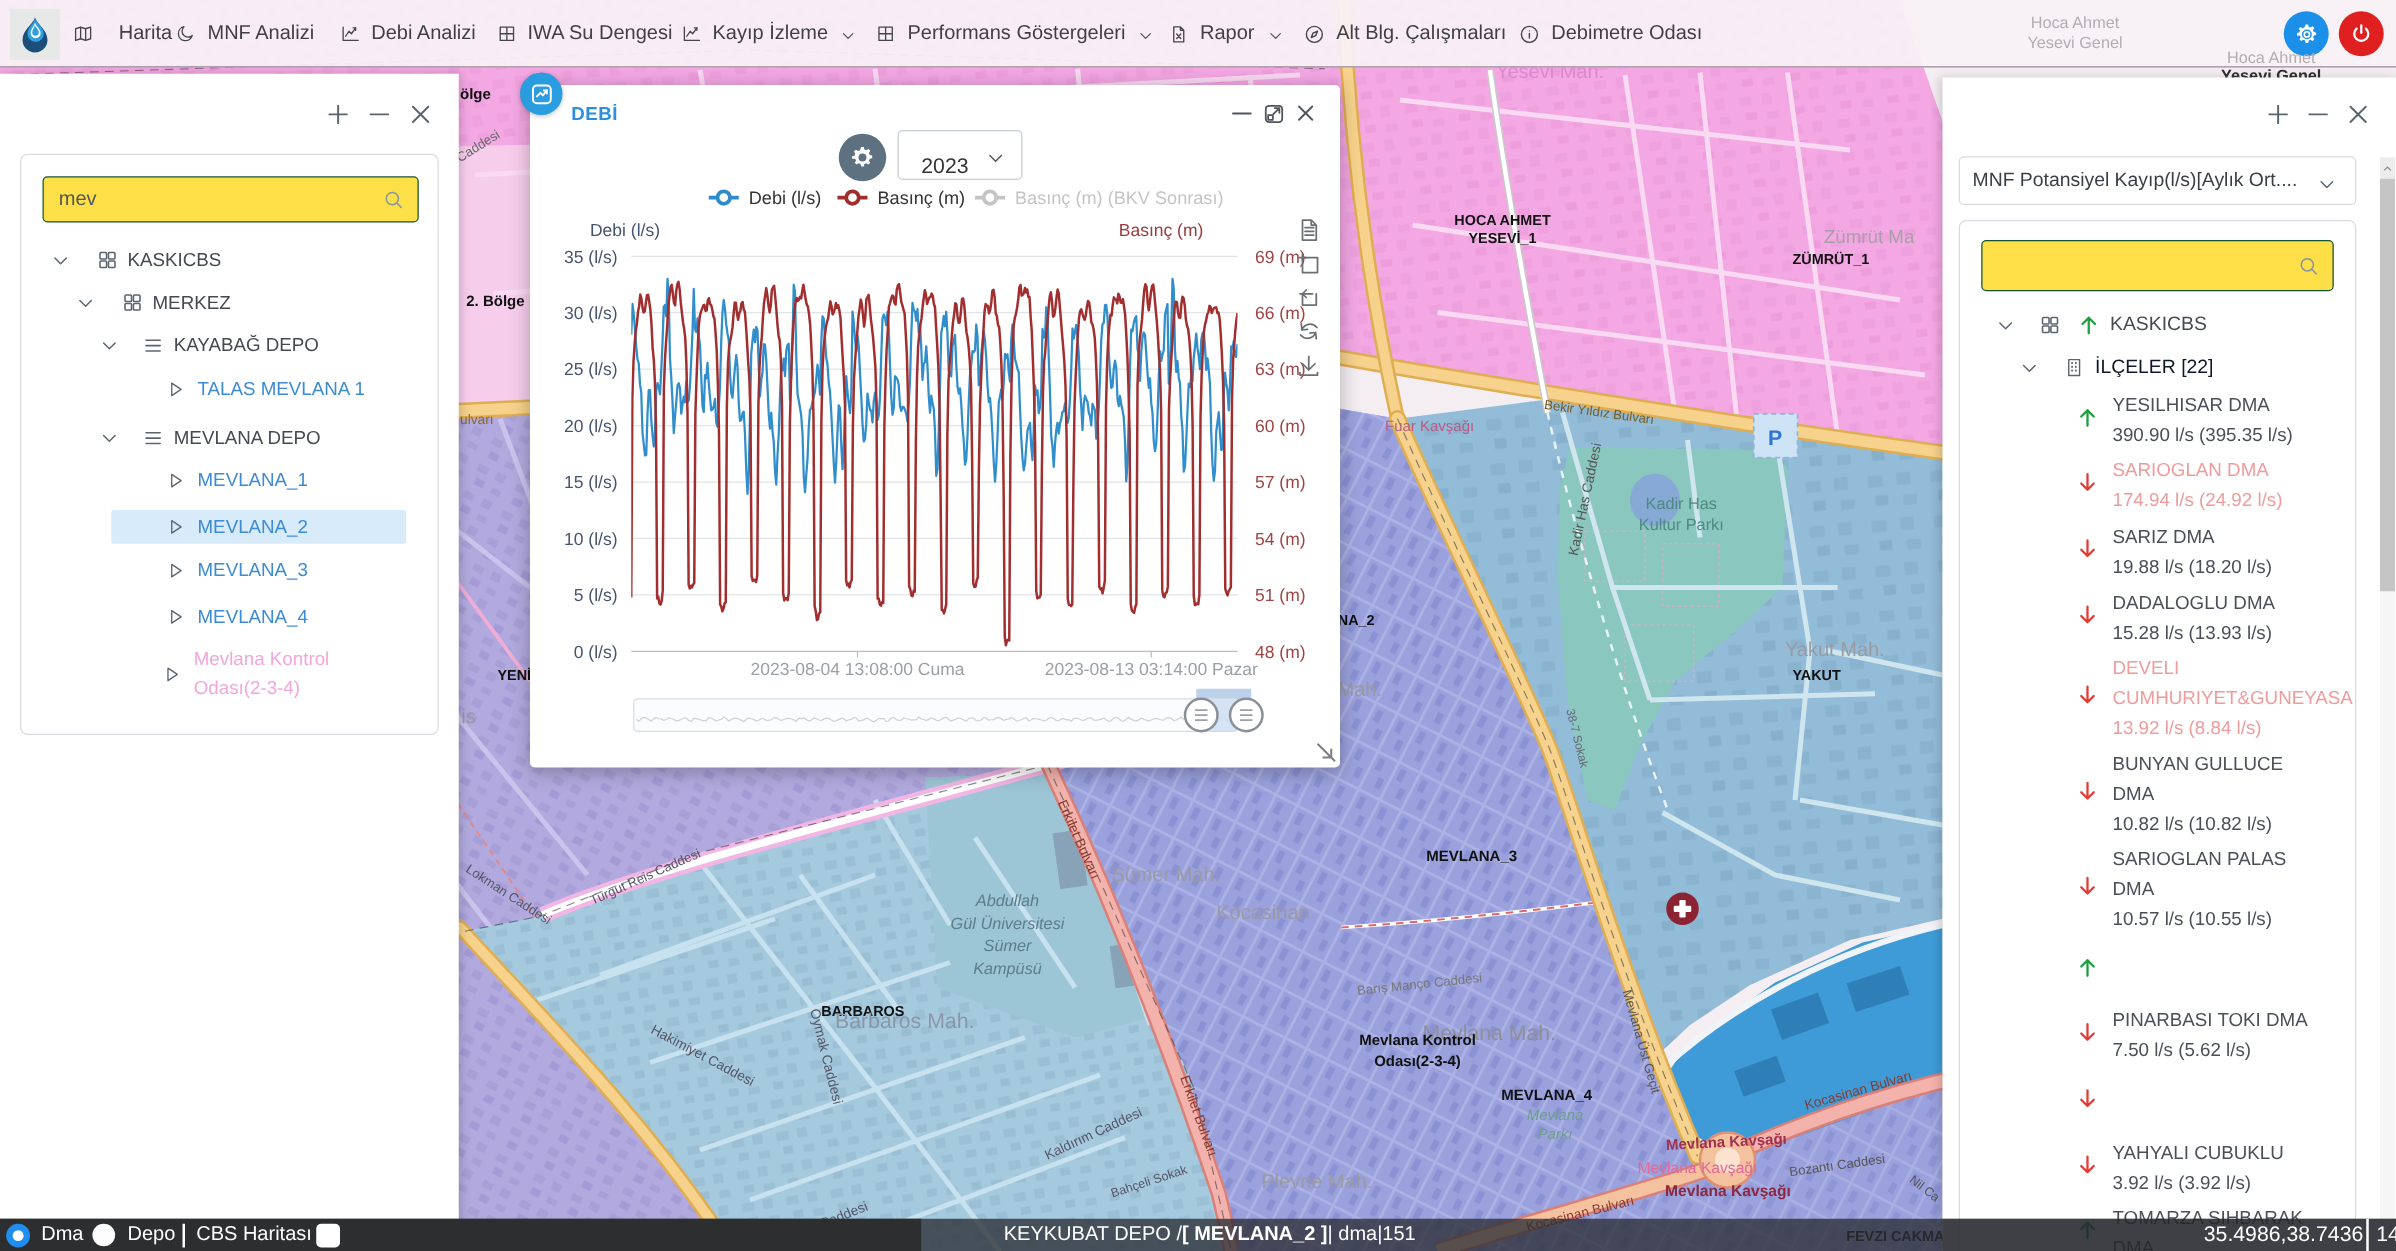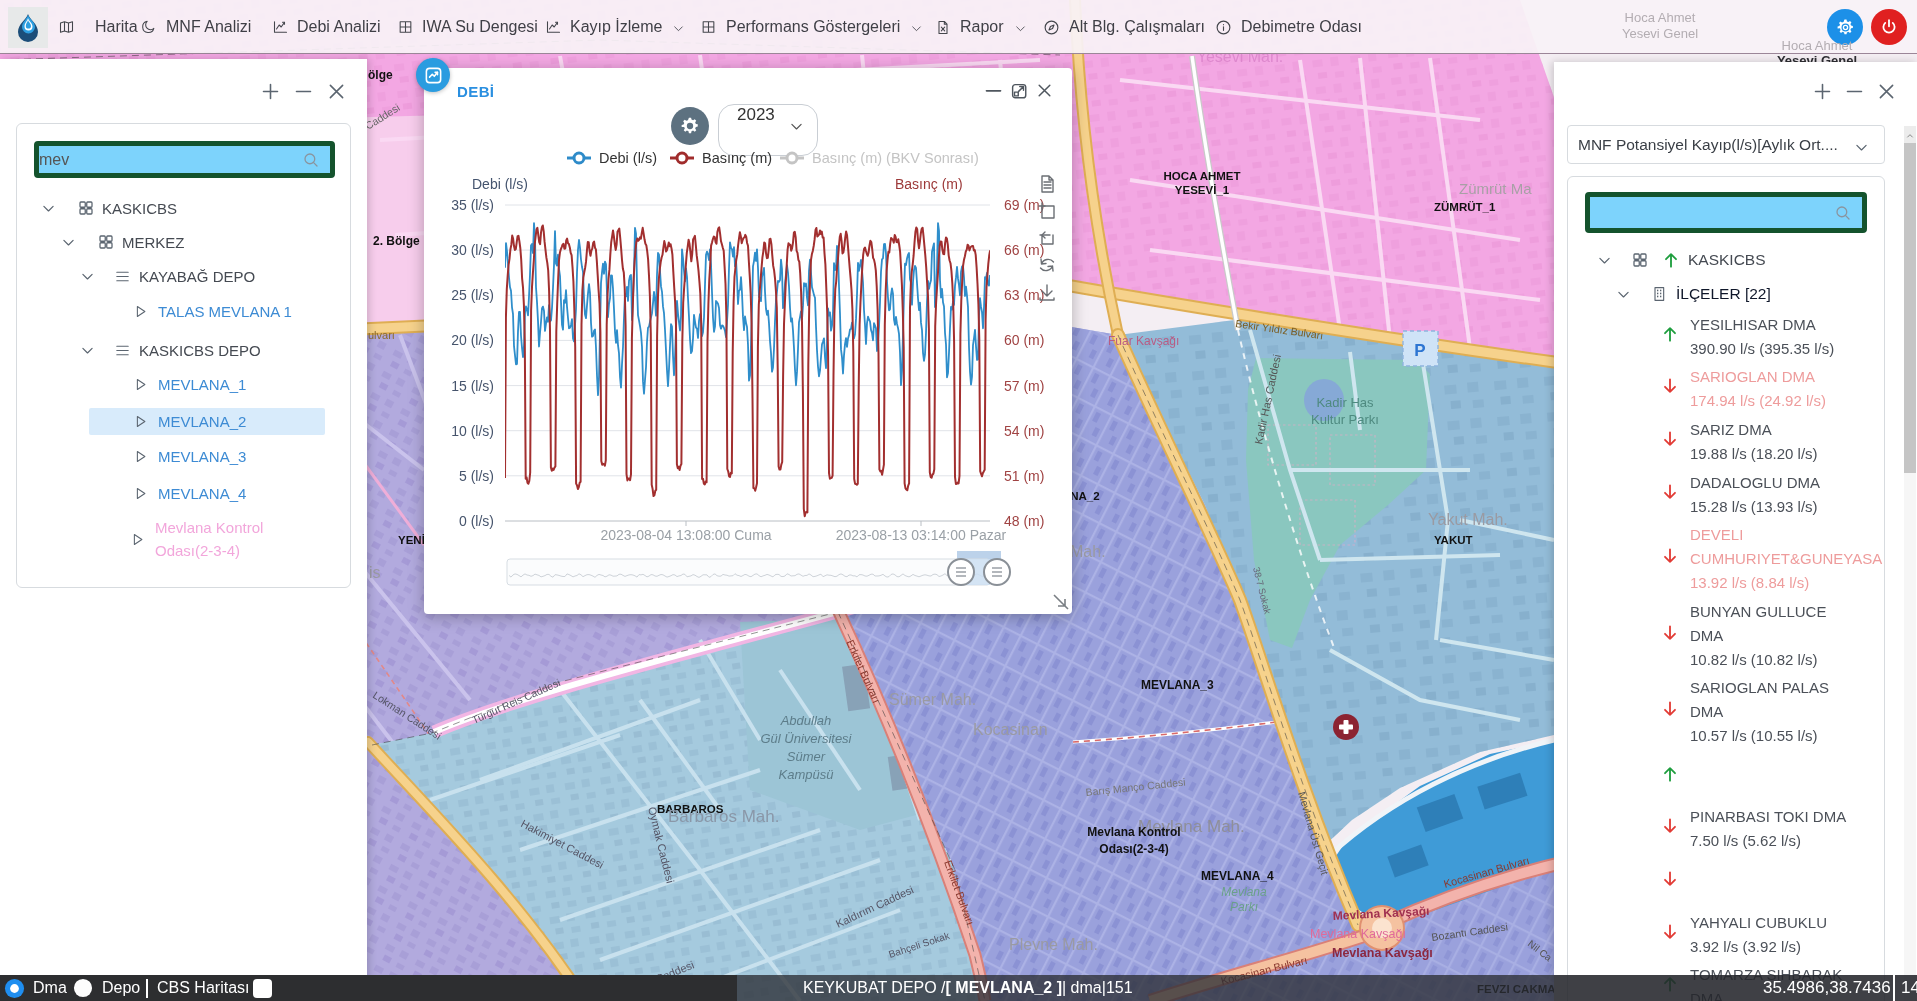--- a/index.html
+++ b/index.html
@@ -5,21 +5,21 @@
 #map{position:absolute;left:0;top:0;z-index:0}
 #nav{position:absolute;left:0;top:0;width:1917px;height:54px;background:rgba(247,242,246,.93);border-bottom:1px solid #9b8698;z-index:10}
 #nav .mi{position:absolute;top:0;height:54px;display:flex;align-items:center;color:#3f3f46;font-size:16px;white-space:nowrap}
 #nav svg{display:block}
 .navlogo{position:absolute;left:8px;top:7px;width:40px;height:41px;background:#e7e9e9;display:flex;align-items:center;justify-content:center}
 .cbtn{position:absolute;top:9px;width:36px;height:36px;border-radius:50%;display:flex;align-items:center;justify-content:center;z-index:31}
 #leftpanel{position:absolute;left:0;top:59px;width:367px;height:942px;background:#fff;box-shadow:2px 0 8px rgba(0,0,0,.18);z-index:20}
 .wbtns{position:absolute;display:flex;gap:11px;color:#5b6570}
 .wbtns svg{display:block}
 .lbox{position:absolute;border:1px solid #d7dbdf;border-radius:6px;background:#fff}
-.sinput{position:absolute;border:5px solid #14532d;border-radius:4px;background:#7dd3fc;font-size:16px;color:#555;display:flex;align-items:center;}
+.sinput{position:absolute;border:1px solid #14532d;border-radius:4px;background:#fde047;font-size:16px;color:#555;display:flex;align-items:center;padding-left:12px}
 .sinput svg{position:absolute;right:10px;top:50%;margin-top:-9px}
 .trow{position:absolute;display:flex;align-items:center;white-space:nowrap;font-size:15px;color:#454a52}
 .trow svg{flex:none}
 .blue{color:#3d8bd4}
 .pinkt{color:#f2a6db}
 #rightpanel{position:absolute;left:1554px;top:62px;width:363px;height:939px;background:#fff;box-shadow:-2px 0 8px rgba(0,0,0,.18);z-index:20}
 #modal{position:absolute;left:424px;top:68px;width:648px;height:546px;background:#fff;border-radius:4px;box-shadow:0 3px 16px rgba(0,0,0,.28);z-index:25}
 #bbar{position:absolute;left:0;top:975px;width:1917px;height:26px;background:rgba(44,46,52,.78);z-index:40;color:#fff}
 #bbarL{position:absolute;left:0;top:0;width:737px;height:26px;background:#2d2e30}
 .bt{position:absolute;top:0;height:26px;display:flex;align-items:center;font-size:16px;color:#fff;white-space:nowrap}
@@ -431,21 +431,21 @@
     <div class="trow" style="left:0;top:278px;height:26px;">
       <span style="width:79px;flex:none"></span>
       <svg width="17" height="17" viewBox="0 0 24 24">
         <path stroke="#5b6570" stroke-width="1.7" fill="none" stroke-linecap="round" stroke-linejoin="round" d="M5.5 9 L12 15.5 L18.5 9"></path>
       </svg>
       <span style="width:18px;flex:none"></span>
       <svg width="17" height="17" viewBox="0 0 24 24">
         <path stroke="#5b6570" stroke-width="1.7" fill="none" stroke-linecap="round" stroke-linejoin="round" d="M4 6 H20 M4 12 H20 M4 18 H20"></path>
       </svg>
       <span style="width:8px;flex:none"></span>
-      <span>KASKICBS DEPO</span>
+      <span>MEVLANA DEPO</span>
     </div>
     <div class="trow" style="left:0;top:312px;height:26px;">
       <span style="width:133px;flex:none"></span>
       <svg width="15" height="15" viewBox="0 0 24 24">
         <path stroke="#5b6570" stroke-width="1.7" fill="none" stroke-linecap="round" stroke-linejoin="round" d="M7 4 L19 12 L7 20 Z"></path>
       </svg>
       <span style="width:10px;flex:none"></span>
       <span class="blue">MEVLANA_1</span>
     </div>
     <div class="trow" style="left:0;top:349px;height:26px;">
@@ -503,21 +503,21 @@
       </svg>
       <svg width="17" height="17" viewBox="0 0 24 24">
         <path stroke="#4f565e" stroke-width="2.1" stroke-linecap="round" d="M4.5 4.5 L19.5 19.5 M19.5 4.5 L4.5 19.5" fill="none"></path>
       </svg>
     </div>
     <div style="position:absolute;left:247px;top:39px;width:38px;height:38px;border-radius:50%;background:#5d7180;display:flex;align-items:center;justify-content:center">
       <svg width="20" height="20" viewBox="0 0 24 24">
         <path fill="#fff" d="M10.7 2 h2.6 l.5 2.3 1.9.8 2-1.3 1.8 1.8-1.3 2 .8 1.9 2.3.5 v2.6 l-2.3.5-.8 1.9 1.3 2-1.8 1.8-2-1.3-1.9.8-.5 2.3 h-2.6 l-.5-2.3-1.9-.8-2 1.3-1.8-1.8 1.3-2-.8-1.9L2 13.3 v-2.6 l2.3-.5.8-1.9-1.3-2 1.8-1.8 2 1.3 1.9-.8 Z M12 8.2 a3.8 3.8 0 1 0 0 7.6 a3.8 3.8 0 0 0 0-7.6 Z"></path>
       </svg>
     </div>
-    <div style="position:absolute;left:294px;top:36px;width:100px;height:52px;border:1px solid #c9ced4;border-radius:16px;display:flex;align-items:flex-start">
+    <div style="position:absolute;left:294px;top:36px;width:100px;height:40px;border:1px solid #c9ced4;border-radius:4px;display:flex;align-items:flex-end">
       <span style="margin-left:18px;font-size:17px;color:#333">2023</span>
       <span style="position:absolute;right:12px;top:13px"><svg width="17" height="17" viewBox="0 0 24 24">
           <path stroke="#555" stroke-width="1.7" fill="none" stroke-linecap="round" stroke-linejoin="round" d="M5.5 9 L12 15.5 L18.5 9"></path>
         </svg></span>
     </div>
     <svg width="648" height="546" viewBox="0 0 648 546" style="position:absolute;left:0;top:0">
       <path d="M143 90 H167" stroke="#2e8bc9" stroke-width="3" fill="none"></path>
       <circle cx="155" cy="90" r="5" fill="#fff" stroke="#2e8bc9" stroke-width="3"></circle>
       <text x="175" y="95" font-size="14.5" fill="#333">Debi (l/s)</text>
       <path d="M246 90 H270" stroke="#a02c2c" stroke-width="3" fill="none"></path>

